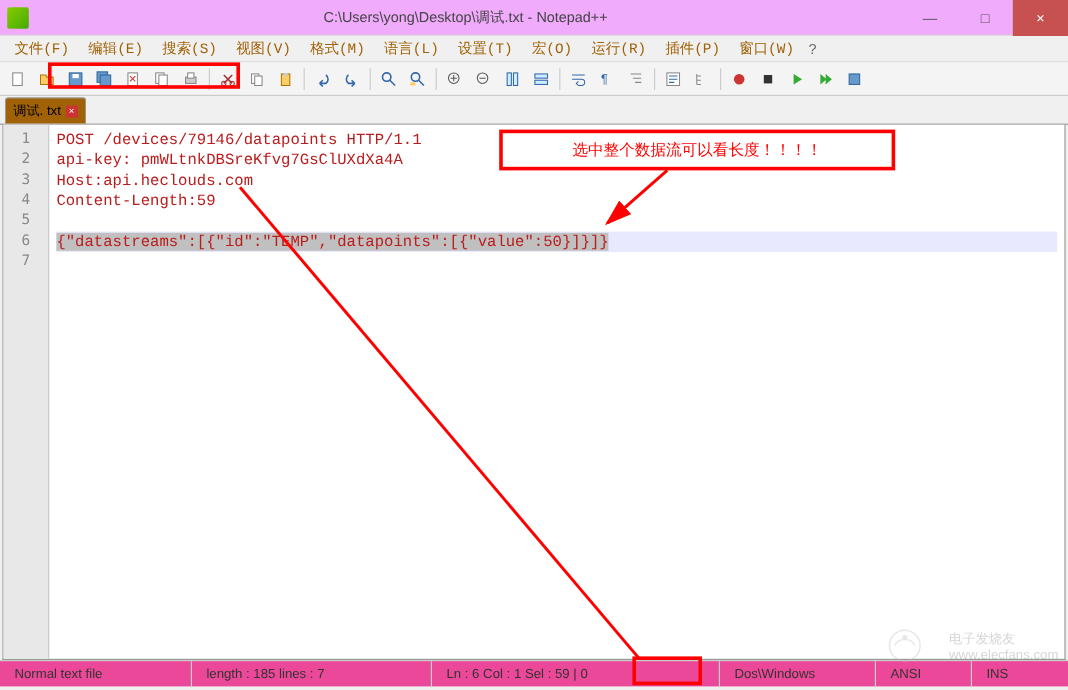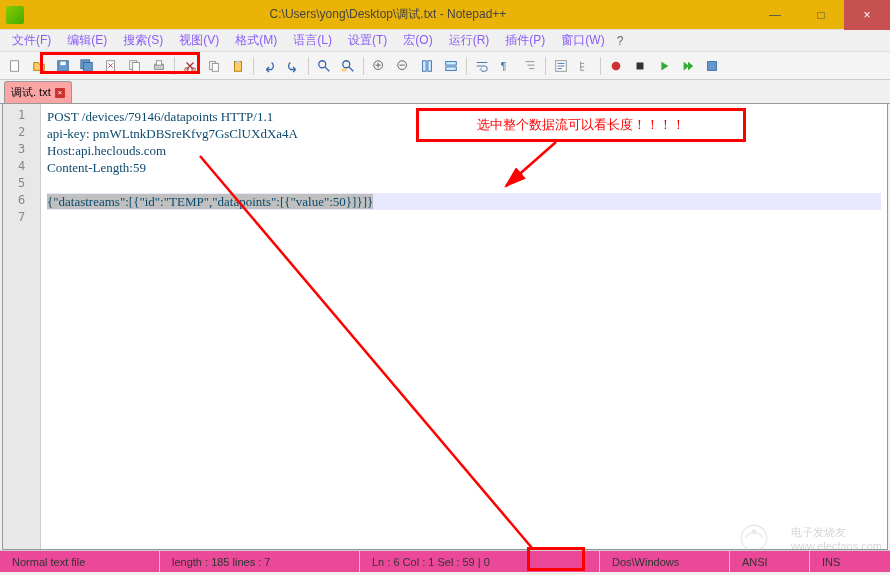--- a/index.html
+++ b/index.html
@@ -1,36 +1,36 @@
 <!DOCTYPE html>
 <html><head>
 <meta charset="utf-8">
 <style>
 * { margin: 0; padding: 0; box-sizing: border-box; }
 body { font-family: "Microsoft YaHei", Tahoma, sans-serif; font-size: 12px; background: #f0f0f0; width: 890px; height: 575px; overflow: hidden; position: relative; }
-.title-bar { height: 30px; background: #eab308; display: flex; align-items: center; border-bottom: 1px solid #ddd; }
+.title-bar { height: 30px; background: #f0abfc; display: flex; align-items: center; border-bottom: 1px solid #ddd; }
 .app-icon { width: 18px; height: 18px; margin-left: 6px; background: linear-gradient(135deg,#8c0,#4a0); border-radius:2px; }
 .title-text { flex: 1; text-align: center; color: #444; font-size: 12px; }
 .win-btns { display: flex; }
 .win-btn { width: 46px; height: 30px; display: flex; align-items: center; justify-content: center; color: #555; }
 .win-btn.close { background: #c75050; color: #fff; }
 .menu-bar { height: 22px; background: #f0f0f0; display: flex; align-items: center; padding: 0 4px; border-bottom: 1px solid #ddd; }
-.menu-item { padding: 2px 8px; color: #8b5cf6; }
+.menu-item { padding: 2px 8px; color: #a16207; font-family: Liberation Mono, monospace; }
 .menu-help { margin-left: 4px; color: #666; }
 .toolbar { height: 28px; background: #f4f4f4; display: flex; align-items: center; padding: 0 4px; gap: 2px; border-bottom: 1px solid #ccc; }
 .tb-btn { width: 22px; height: 22px; display: flex; align-items: center; justify-content: center; border: 1px solid transparent; border-radius: 2px; }
 .tb-btn svg { width: 14px; height: 14px; }
 .tb-sep { width: 1px; height: 18px; background: #ccc; margin: 0 2px; }
 .tabs { height: 24px; background: #f0f0f0; display: flex; align-items: flex-end; padding-left: 4px; border-bottom: 1px solid #999; }
-.tab { height: 22px; background: #fca5a5; border: 1px solid #999; border-bottom: none; padding: 2px 6px; display: flex; align-items: center; gap: 4px; font-size: 11px; border-radius: 3px 3px 0 0; }
+.tab { height: 22px; background: #a16207; border: 1px solid #999; border-bottom: none; padding: 2px 6px; display: flex; align-items: center; gap: 4px; font-size: 11px; border-radius: 3px 3px 0 0; }
 .tab-close { width: 10px; height: 10px; background: #c33; color: #fff; font-size: 8px; display: flex; align-items: center; justify-content: center; border-radius: 1px; }
 .editor { height: 446px; background: #fff; display: flex; position: relative; border: 1px solid #999; border-top: none; margin: 0 2px; }
 .gutter { width: 38px; background: #e8e8e8; border-right: 1px solid #ccc; padding-top: 4px; }
 .lineno { height: 17px; text-align: center; color: #888; font-family: Consolas, monospace; font-size: 12px; }
-.code { flex: 1; padding: 4px 6px; font-family: Liberation Serif, serif; font-size: 13px; line-height: 17px; color: #0c4a6e; position: relative; }
+.code { flex: 1; padding: 4px 6px; font-family: Liberation Mono, monospace; font-size: 13px; line-height: 17px; color: #b91c1c; position: relative; }
 .code-line { height: 17px; white-space: pre; }
 .code-line.sel-line { background: #e8e8ff; }
 .sel-text { background: #c0c0c0; }
 .annot-box1 { position: absolute; border: 3px solid red; left: 40px; top: 52px; width: 160px; height: 22px; pointer-events: none; z-index: 10; }
 .annot-box2 { position: absolute; border: 3px solid red; left: 416px; top: 108px; width: 330px; height: 34px; pointer-events: none; display: flex; align-items: center; justify-content: center; color: red; font-size: 13px; z-index: 10; }
 .annot-box3 { position: absolute; border: 3px solid red; left: 527px; top: 547px; width: 58px; height: 24px; pointer-events: none; z-index: 10; }
 .arrow { position: absolute; pointer-events: none; z-index: 9; }
 .status-bar { height: 22px; background: #ec4899; border-top: 1px solid #ccc; display: flex; align-items: center; font-size: 11px; color: #333; }
 .status-cell { padding: 0 12px; border-right: 1px solid #ccc; height: 100%; display: flex; align-items: center; }
 .watermark { position: absolute; right: 8px; bottom: 20px; opacity: 0.35; color: #888; font-size: 11px; display: flex; align-items: center; gap: 20px; pointer-events: none; z-index: 20; }

